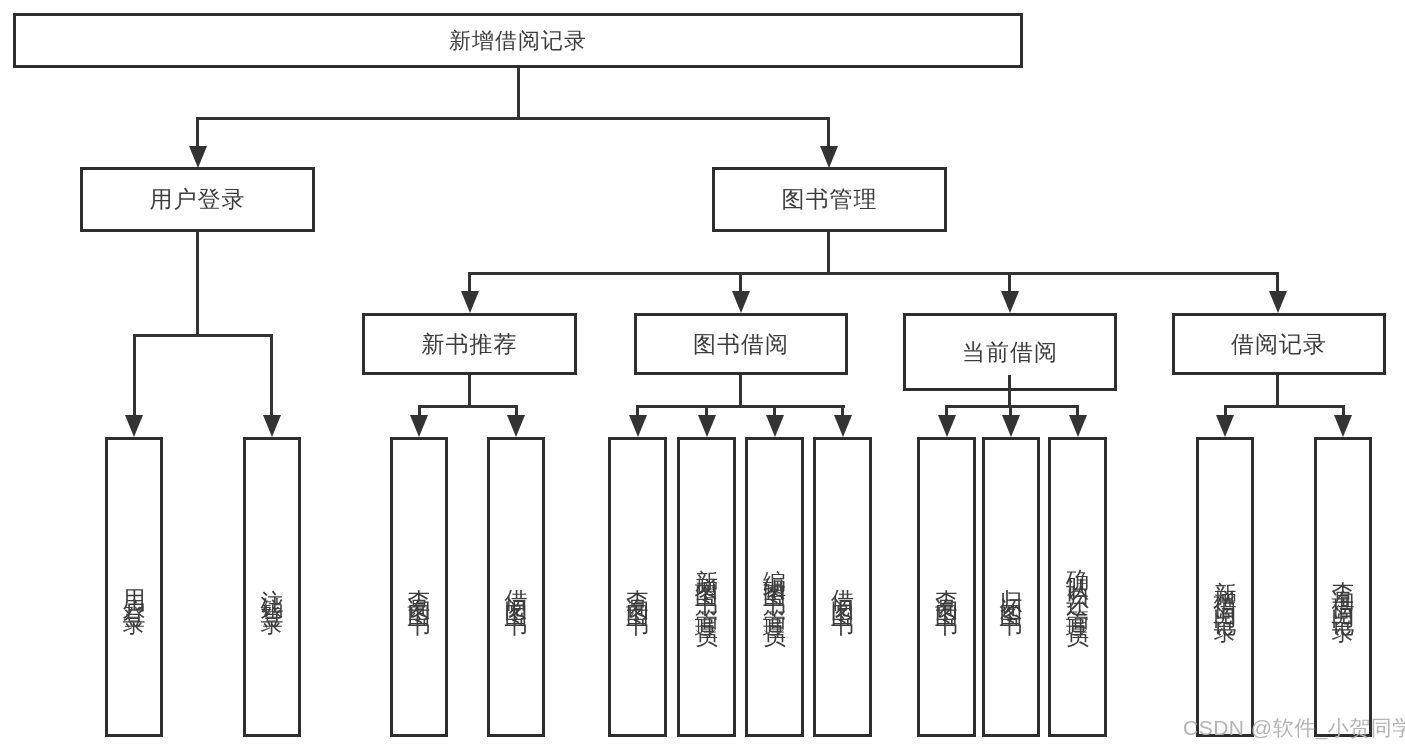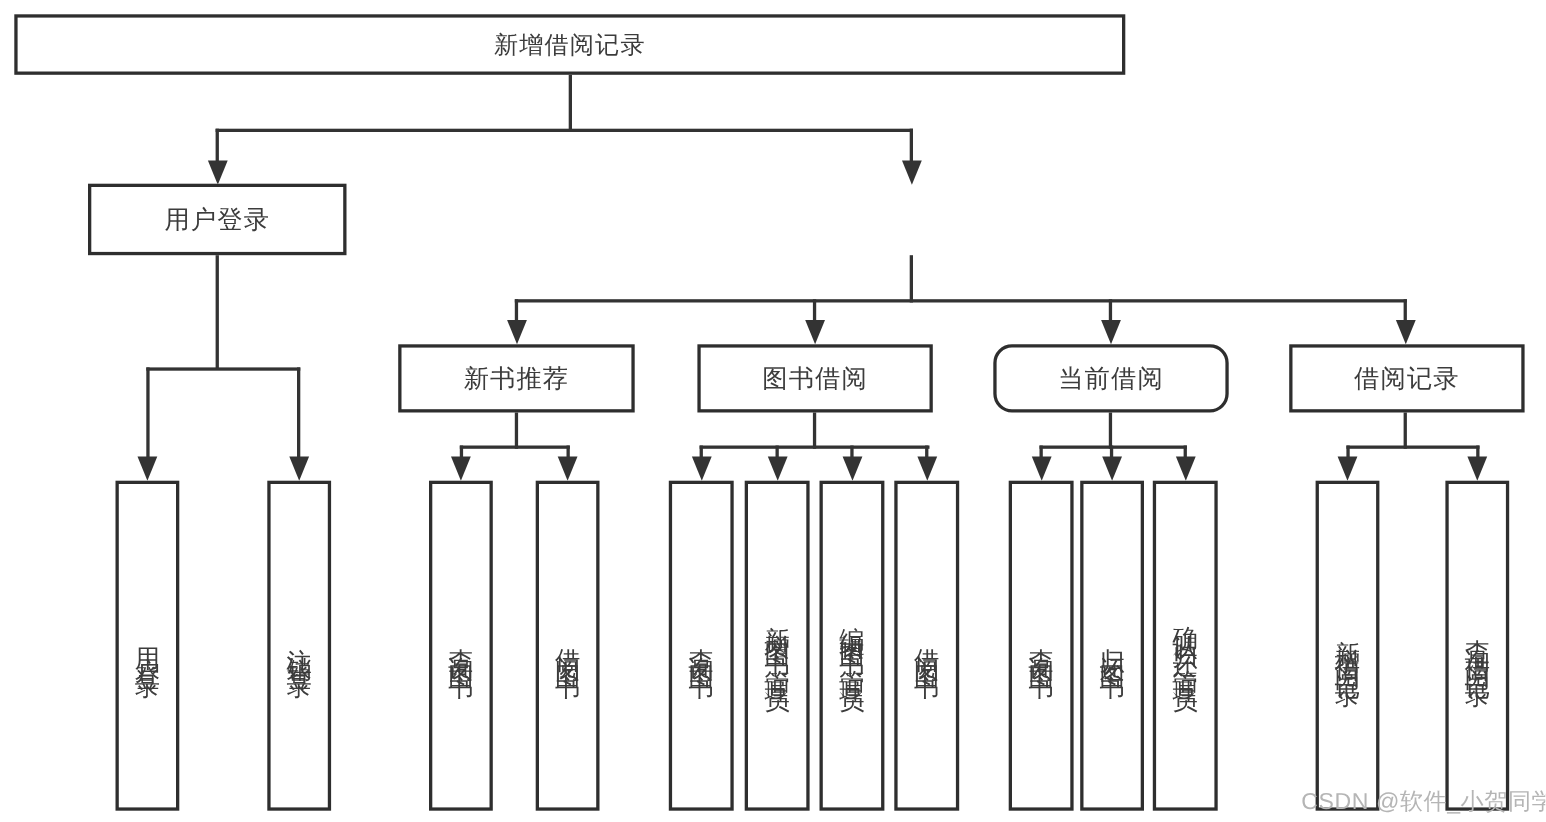--- a/index.html
+++ b/index.html
@@ -65,20 +65,23 @@
   <div class="v" style="left:517px; top:68px; height:50px;"></div>
   <div class="h" style="left:196px; top:117px; width:634px;"></div>
   <div class="v" style="left:196px; top:117px; height:32px;"></div>
   <div class="arr" style="left:189px; top:146px;"></div>
   <div class="v" style="left:827px; top:117px; height:32px;"></div>
   <div class="arr" style="left:820px; top:146px;"></div>
 
   <div class="node hnode" style="left:80px; top:167px; width:235px; height:65px;">
     <span>用户登录</span>
   </div>
+  <div class="node hnode" style="left:712px; top:167px; width:235px; height:65px;">
+    <span>图书管理</span>
+  </div>
 
   <div class="v" style="left:196px; top:232px; height:104px;"></div>
   <div class="h" style="left:133px; top:334px; width:140px;"></div>
   <div class="v" style="left:133px; top:334px; height:84px;"></div>
   <div class="arr" style="left:125px; top:415px;"></div>
   <div class="v" style="left:270px; top:334px; height:84px;"></div>
   <div class="arr" style="left:263px; top:415px;"></div>
 
   <div class="v" style="left:827px; top:232px; height:43px;"></div>
   <div class="h" style="left:468px; top:272px; width:811px;"></div>
@@ -90,21 +93,21 @@
   <div class="arr" style="left:1001px; top:291px;"></div>
   <div class="v" style="left:1276px; top:272px; height:22px;"></div>
   <div class="arr" style="left:1269px; top:291px;"></div>
 
   <div class="node hnode" style="left:634px; top:313px; width:214px; height:62px;">
     <span>图书借阅</span>
   </div>
   <div class="node hnode" style="left:362px; top:313px; width:215px; height:62px;">
     <span>新书推荐</span>
   </div>
-  <div class="node hnode" style="left:903px; top:313px; width:214px; height:62px;border-radius:17px;">
+  <div class="node hnode" style="left:903px; top:313px; width:214px; height:78px;">
     <span>当前借阅</span>
   </div>
   <div class="node hnode" style="left:1172px; top:313px; width:214px; height:62px;">
     <span>借阅记录</span>
   </div>
 
   <div class="v" style="left:468px; top:375px; height:33px;"></div>
   <div class="h" style="left:418px; top:405px; width:100px;"></div>
   <div class="v" style="left:418px; top:405px; height:14px;"></div>
   <div class="arr" style="left:410px; top:415px;"></div>

